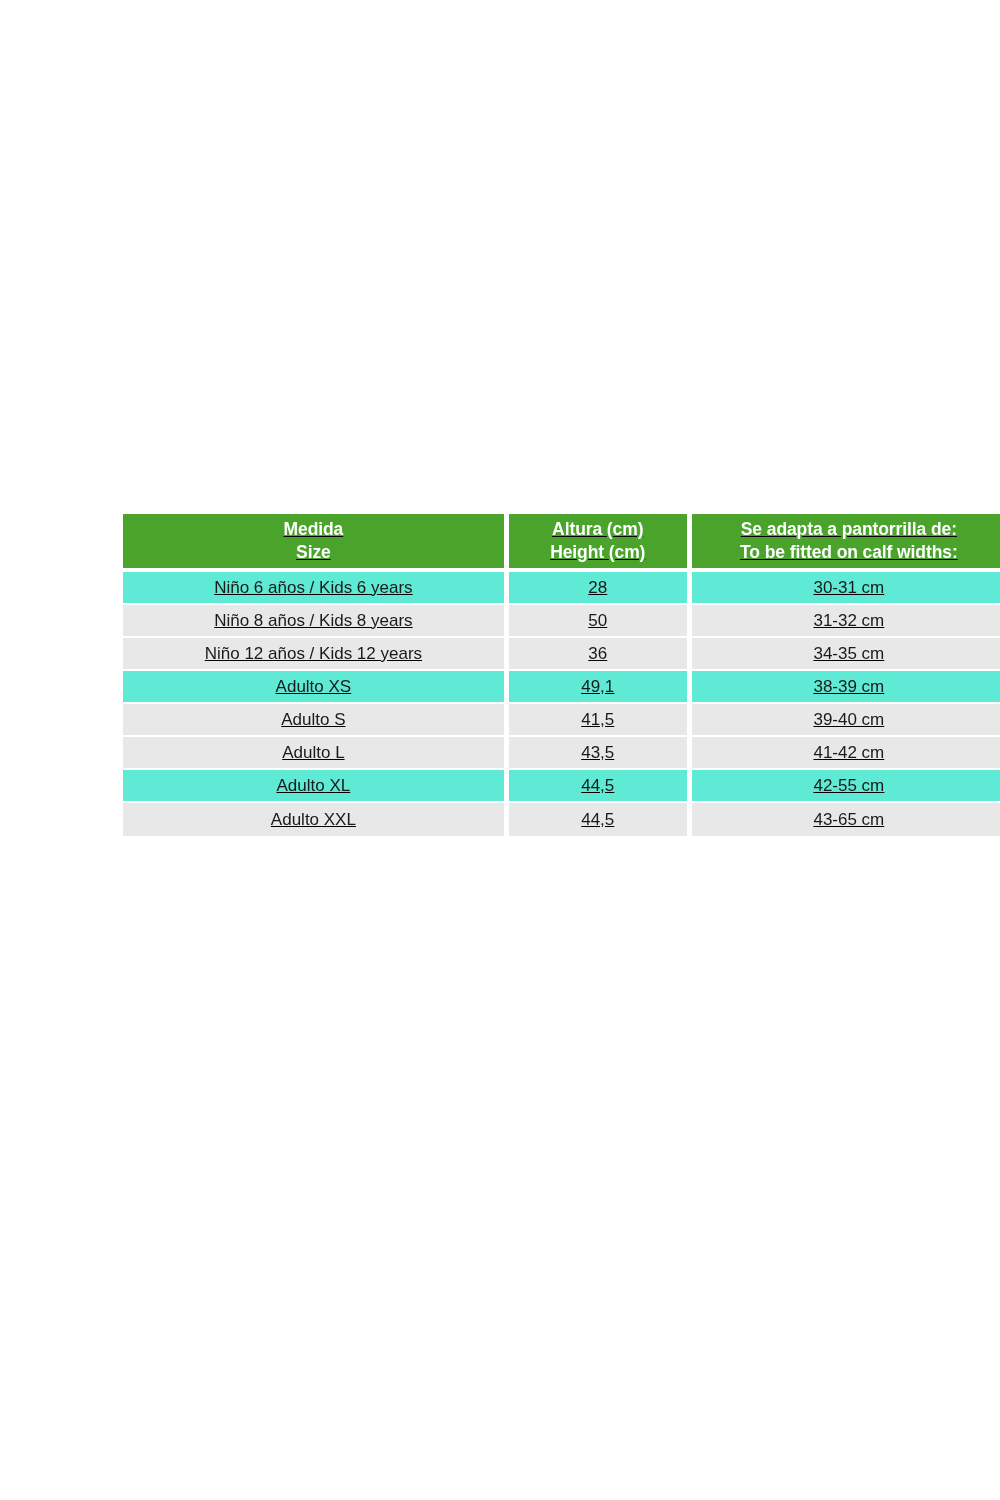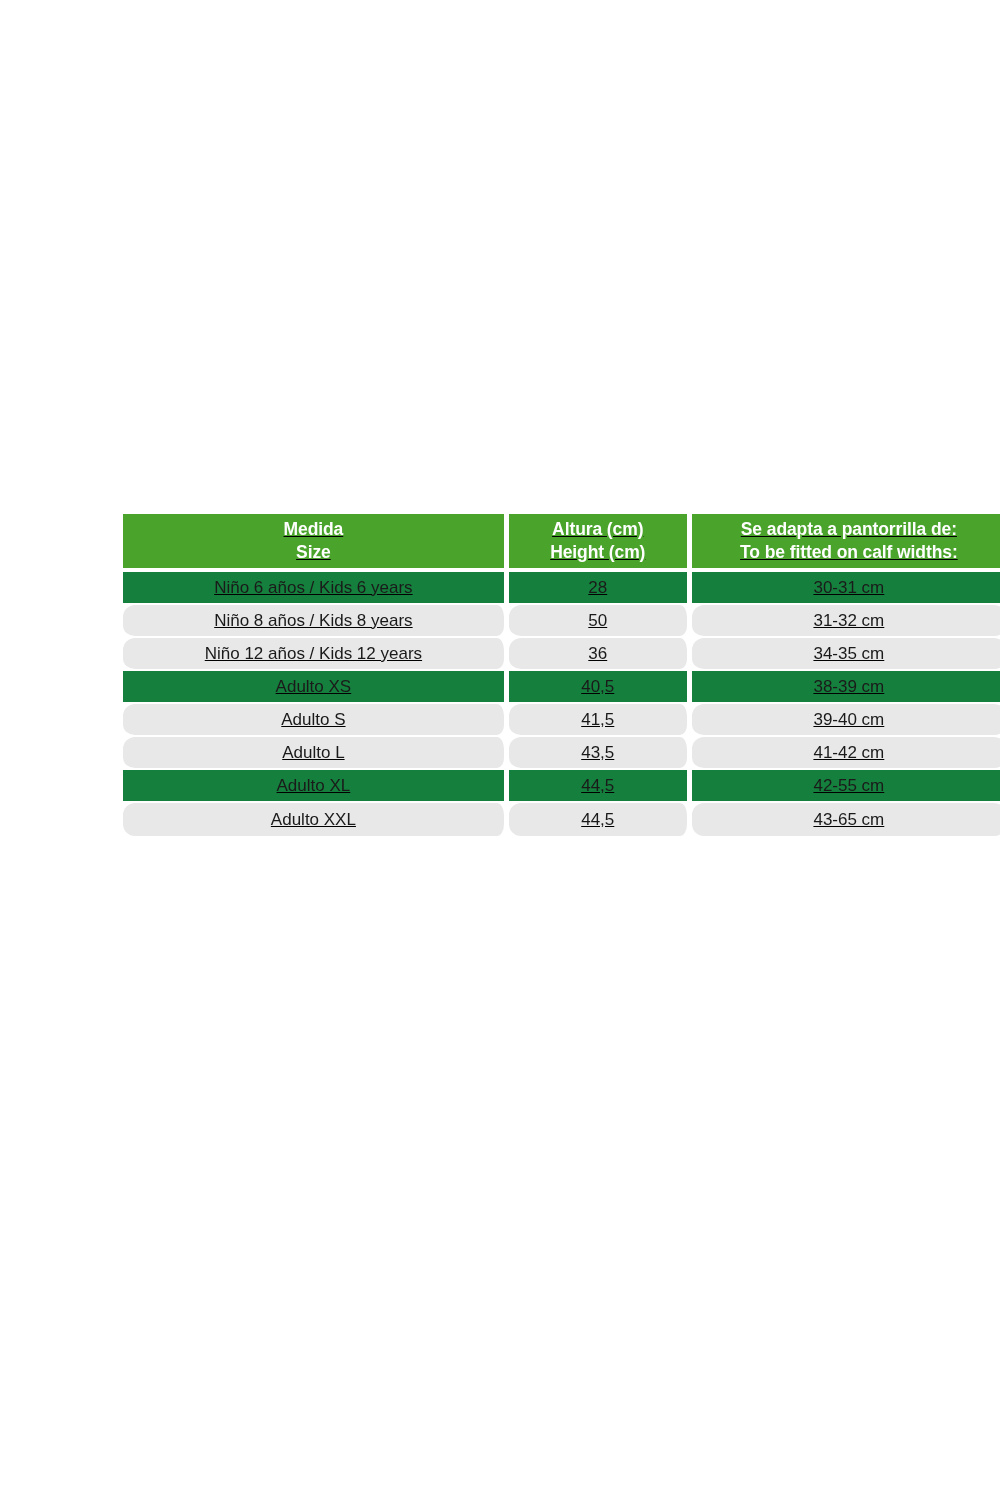--- a/index.html
+++ b/index.html
@@ -76,22 +76,22 @@
     vertical-align: middle;
     padding: 0 6px;
     border-right: 5px solid #ffffff;
     border-bottom: 2px solid #ffffff;
     box-sizing: border-box;
     white-space: nowrap;
   }
   tbody td:last-child {
     border-right: none;
   }
-  tbody tr.row-a td { background: #15803d; }
-  tbody tr.row-b td { background: #e8e8e8; border-radius: 12px; }
+  tbody tr.row-a td { background: #5eead4; }
+  tbody tr.row-b td { background: #e8e8e8; }
   tbody tr:last-child td { border-bottom: none; }
 </style>
 </head>
 <body>
 
 <div id="page">
 
   <div id="size-chart">
     <table class="chart-table">
       <colgroup>
@@ -126,21 +126,21 @@
           <td>50</td>
           <td>31-32 cm</td>
         </tr>
         <tr class="row-b">
           <td>Niño 12 años / Kids 12 years</td>
           <td>36</td>
           <td>34-35 cm</td>
         </tr>
         <tr class="row-a">
           <td>Adulto XS</td>
-          <td>40,5</td>
+          <td>49,1</td>
           <td>38-39 cm</td>
         </tr>
         <tr class="row-b">
           <td>Adulto S</td>
           <td>41,5</td>
           <td>39-40 cm</td>
         </tr>
         <tr class="row-b">
           <td>Adulto L</td>
           <td>43,5</td>

